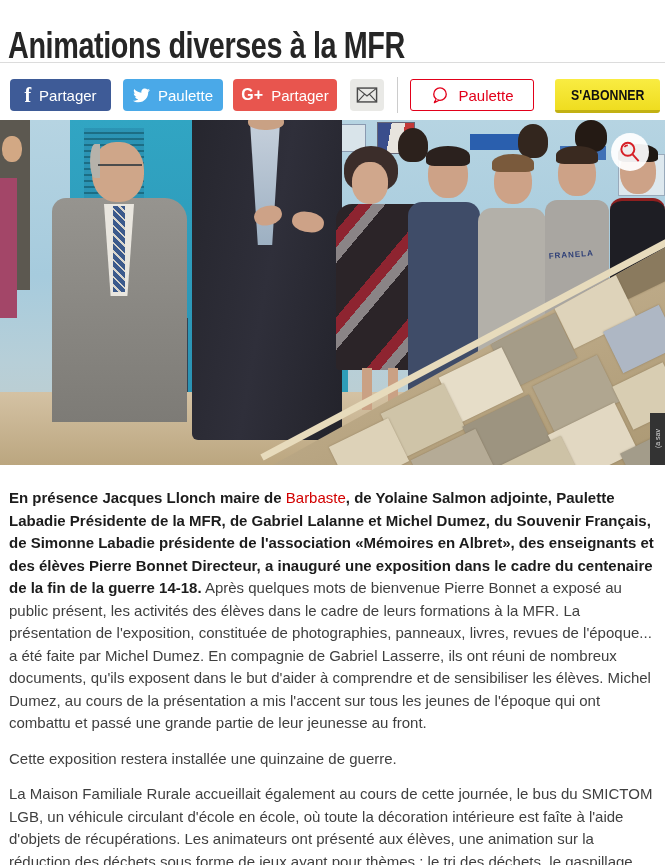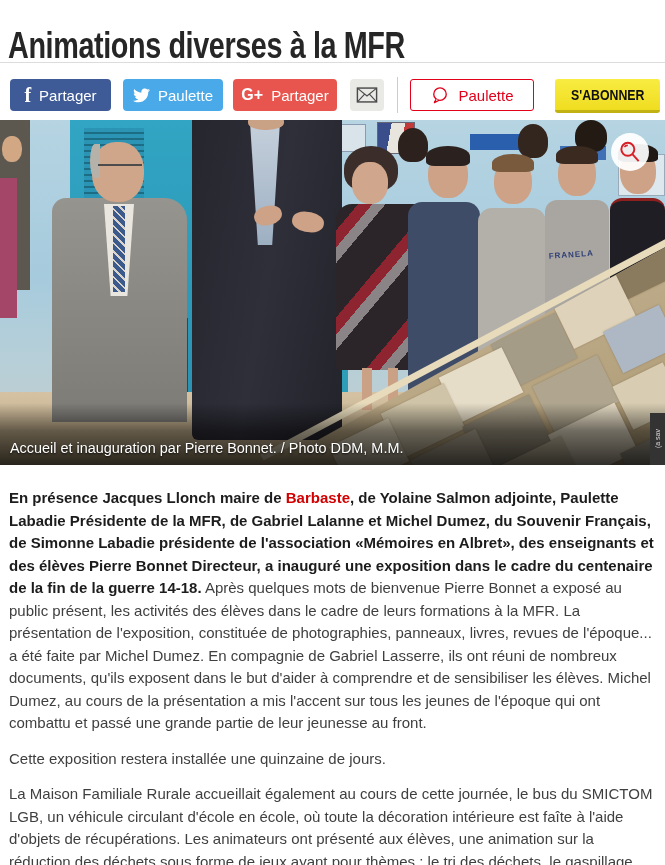--- a/index.html
+++ b/index.html
@@ -43,21 +43,21 @@
   #side-strip span{writing-mode:vertical-rl;transform:rotate(180deg);white-space:nowrap;}
 
   .head{border-radius:46%;background:#cda287;}
   .hair{border-radius:50% 50% 40% 40%;}
   .paper{position:absolute;transform:rotate(-26deg);box-shadow:0 0 2px rgba(90,70,40,.4);}
 
   
   #article{position:absolute;top:487px;left:9px;width:647px;font-size:15px;line-height:22.5px;color:#3f3f3f;}
   #article p{margin:0 0 13px 0;}
   #article strong{color:#1c1c1c;}
-  .red-link{color:#d20000;font-weight:bold;text-decoration:none;cursor:pointer;}
+  .red-link{color:#d20000;font-weight:normal;text-decoration:none;cursor:pointer;}
 </style>
 </head>
 <body>
 
 <h1 id="page-title">Animations diverses à la MFR</h1>
 <div id="title-rule"></div>
 
 <div class="btn" id="btn-fb">
   <span class="fb-f">f</span>
   <span>Partager</span>
@@ -192,36 +192,33 @@
     <div class="paper" style="left:388px;top:276px;width:70px;height:50px;background:#cfc4a8;"></div>
     <div class="paper" style="left:470px;top:288px;width:74px;height:52px;background:#9d9480;"></div>
     <div class="paper" style="left:556px;top:296px;width:74px;height:54px;background:#e2d8c2;"></div>
     <div class="paper" style="left:336px;top:310px;width:66px;height:48px;background:#ddd2b8;"></div>
     <div class="paper" style="left:418px;top:322px;width:72px;height:50px;background:#b5ab96;"></div>
     <div class="paper" style="left:500px;top:330px;width:76px;height:52px;background:#cdc2a6;"></div>
     <div class="paper" style="left:628px;top:318px;width:60px;height:50px;background:#a39c8a;"></div>
   </div>
   <div class="abs" style="left:262px;top:334px;width:480px;height:7px;background:#e7dbbc;transform:rotate(-28deg);transform-origin:left center;"></div>
 
-  <div id="caption-bar">
-    <span id="photo-caption">Accueil et inauguration par Pierre Bonnet. / Photo DDM, M.M.</span>
-  </div>
 
   <div id="zoom-btn">
     <span style="display:flex;">
       <svg width="26" height="26" viewBox="0 0 24 24">
           <circle cx="10" cy="9.5" r="6" fill="none" stroke="#d61f26" stroke-width="1.8"></circle>
           <path d="M6.8 7.2 A4 4 0 0 1 10 6" fill="none" stroke="#d61f26" stroke-width="1.6"></path>
           <line x1="14.4" y1="14.2" x2="20" y2="20.4" stroke="#d61f26" stroke-width="1.8"></line>
         </svg>
     </span>
   </div>
 
   <div id="side-strip">
     <span>(a sav</span>
   </div>
 </div>
 
 <div id="article">
   <p><strong><span>En présence Jacques Llonch maire de </span><a class="red-link">Barbaste</a><span>, de Yolaine Salmon adjointe, Paulette Labadie Présidente de la MFR, de Gabriel Lalanne et Michel Dumez, du Souvenir Français, de Simonne Labadie présidente de l'association «Mémoires en Albret», des enseignants et des élèves Pierre Bonnet Directeur, a inauguré une exposition dans le cadre du centenaire de la fin de la guerre 14-18.</span></strong><span> Après quelques mots de bienvenue Pierre Bonnet a exposé au public présent, les activités des élèves dans le cadre de leurs formations à la MFR. La présentation de l'exposition, constituée de photographies, panneaux, livres, revues de l'époque... a été faite par Michel Dumez. En compagnie de Gabriel Lasserre, ils ont réuni de nombreux documents, qu'ils exposent dans le but d'aider à comprendre et de sensibiliser les élèves. Michel Dumez, au cours de la présentation a mis l'accent sur tous les jeunes de l'époque qui ont combattu et passé une grande partie de leur jeunesse au front.</span></p>
-  <p><span>Cette exposition restera installée une quinzaine de jours.</span></p>
+  <p><span>Cette exposition restera installée une quinzaine de guerre.</span></p>
   <p><span>La Maison Familiale Rurale accueillait également au cours de cette journée, le bus du SMICTOM LGB, un véhicule circulant d'école en école, où toute la décoration intérieure est faîte à l'aide d'objets de récupérations. Les animateurs ont présenté aux élèves, une animation sur la réduction des déchets sous forme de jeux ayant pour thèmes : le tri des déchets, le gaspillage alimentaire, le compostage, l'économie circulaire.</span></p>
 </div>
 
 </body></html>

